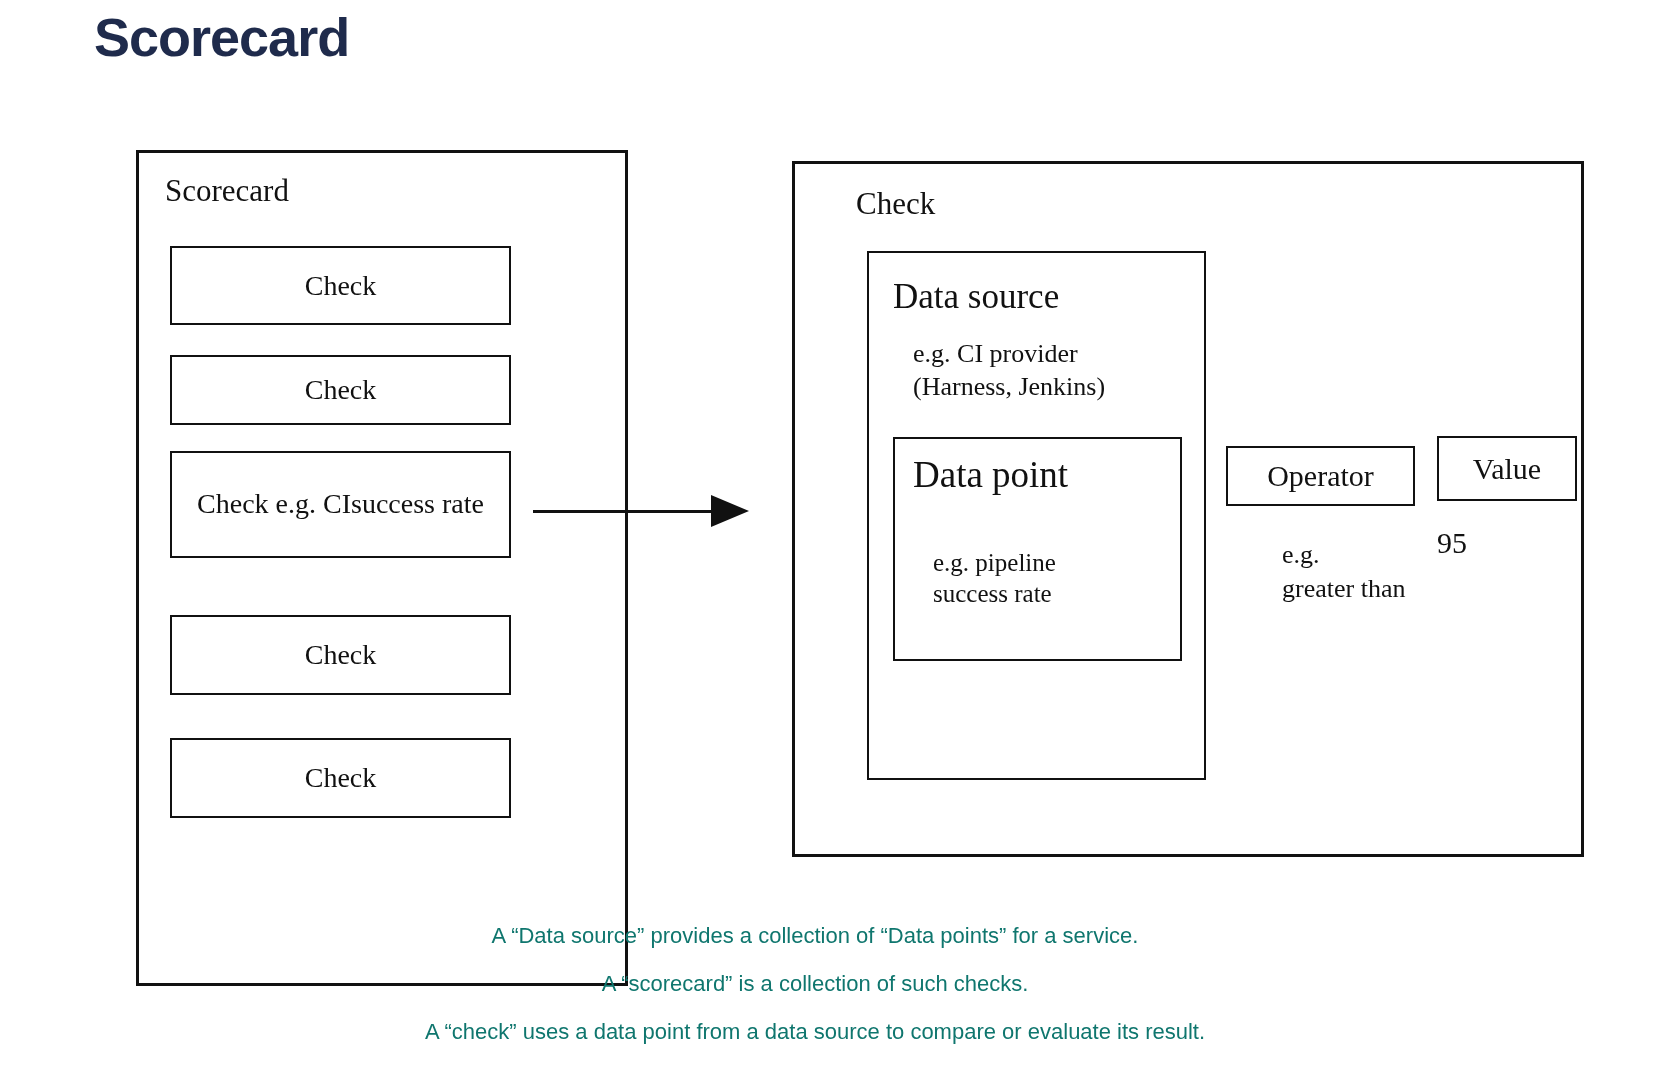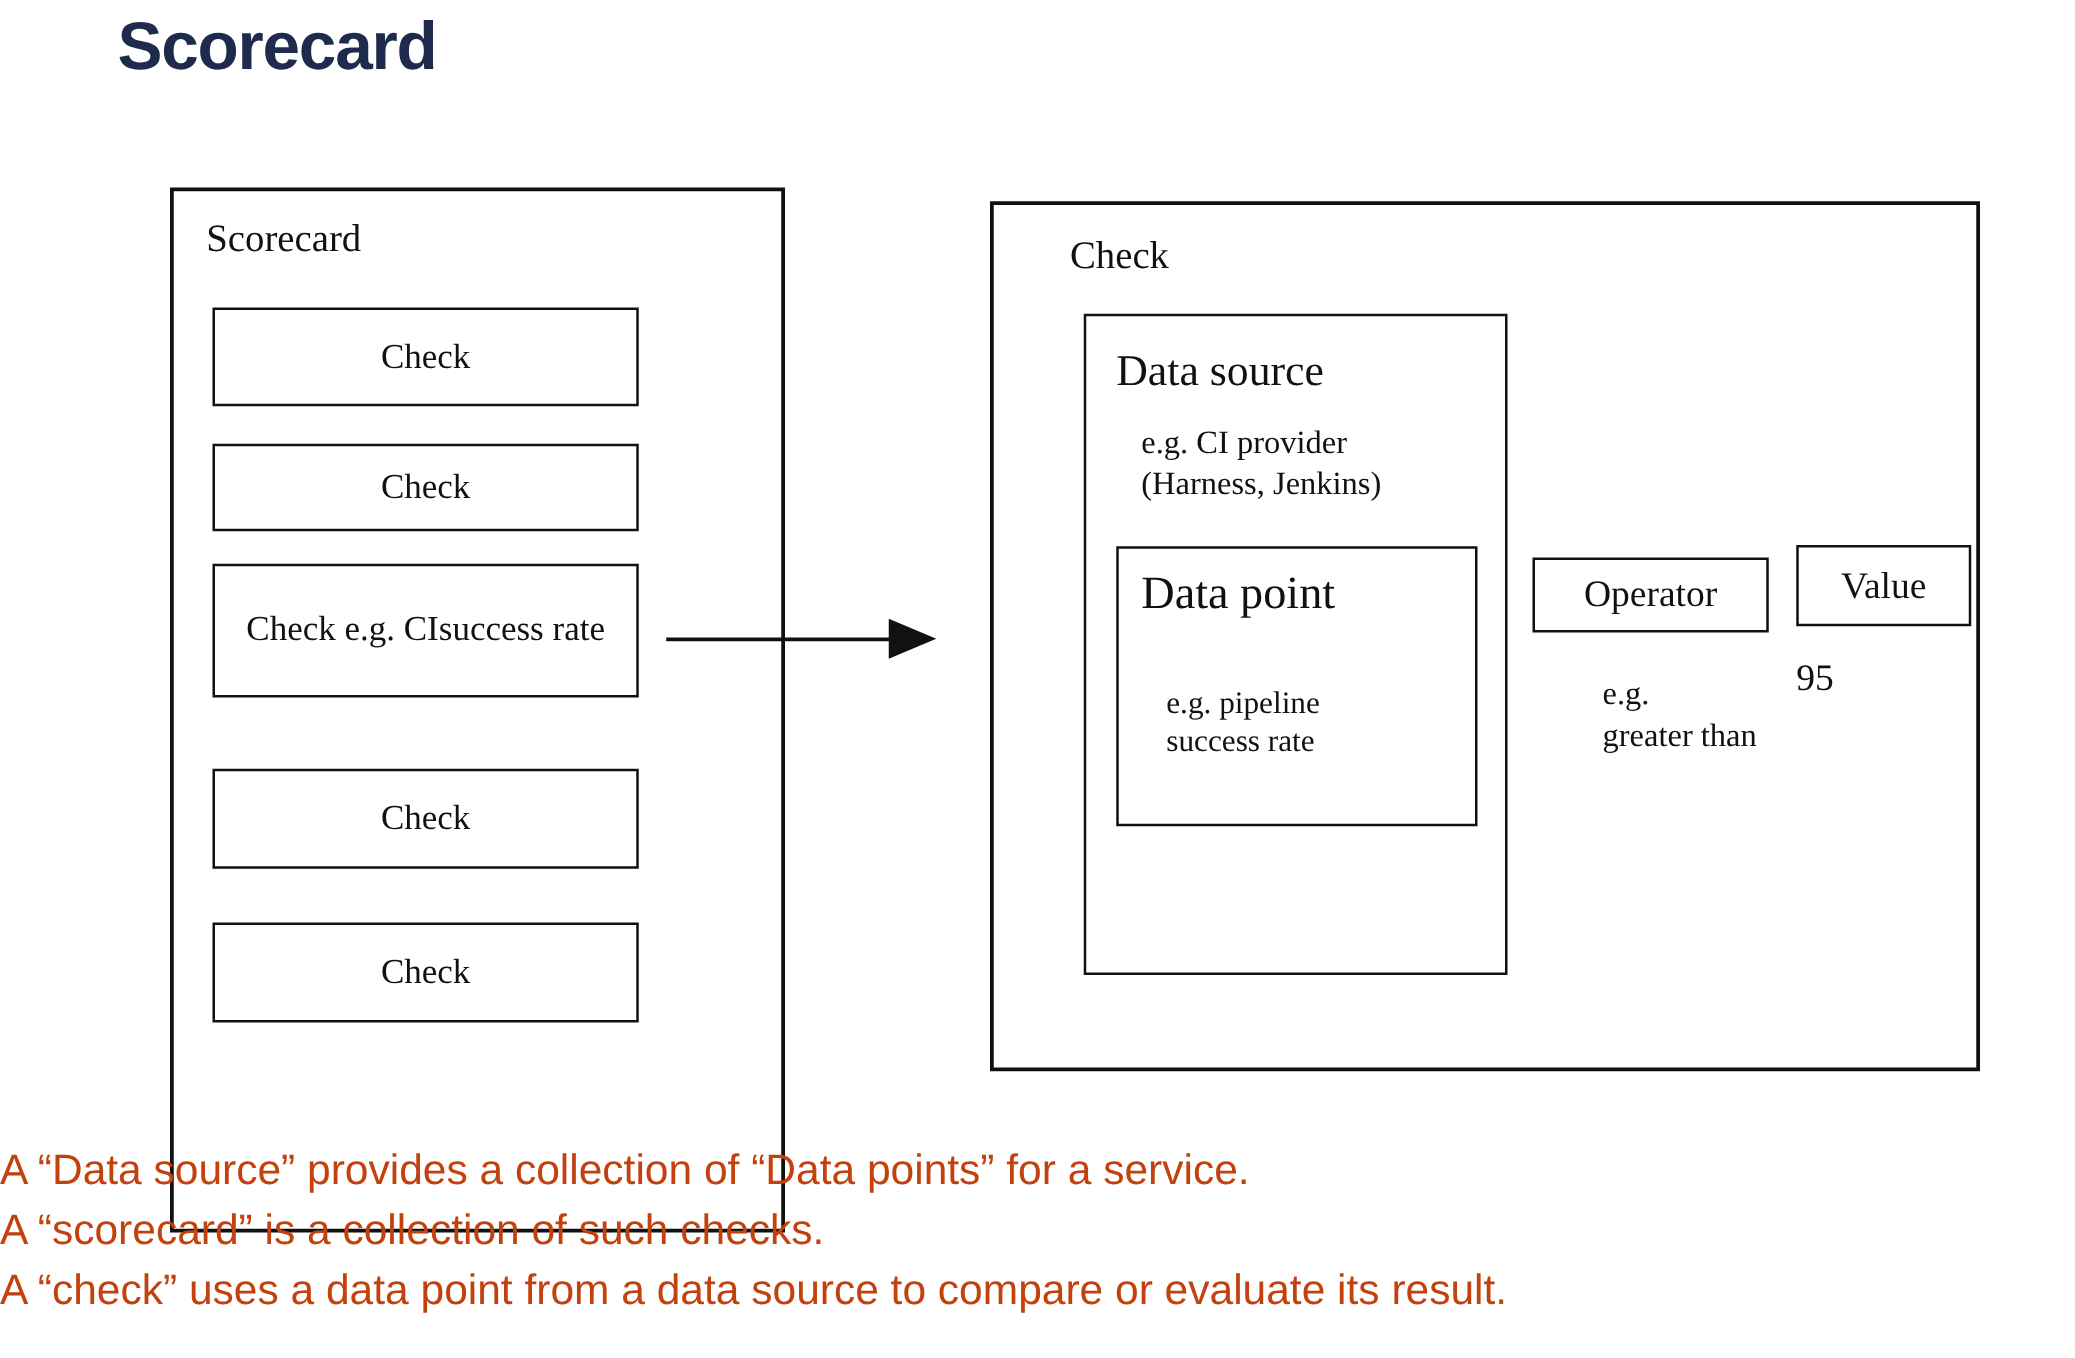--- a/index.html
+++ b/index.html
@@ -173,23 +173,23 @@
     width: 140px;
     text-align: left;
     font-size: 30px;
   }
   
   .caption {
     position: absolute;
     left: 0;
     top: 912px;
     width: 1630px;
-    text-align: left;
-    color: #c2410c;
-    font-size: 34px;
+    text-align: center;
+    color: #0f766e;
+    font-size: 22px;
     line-height: 48px;
     font-family: "Liberation Sans", sans-serif;
   }
 </style>
 </head>
 <body>
 
 <div class="canvas">
 
   <h1 class="title">Scorecard</h1>

